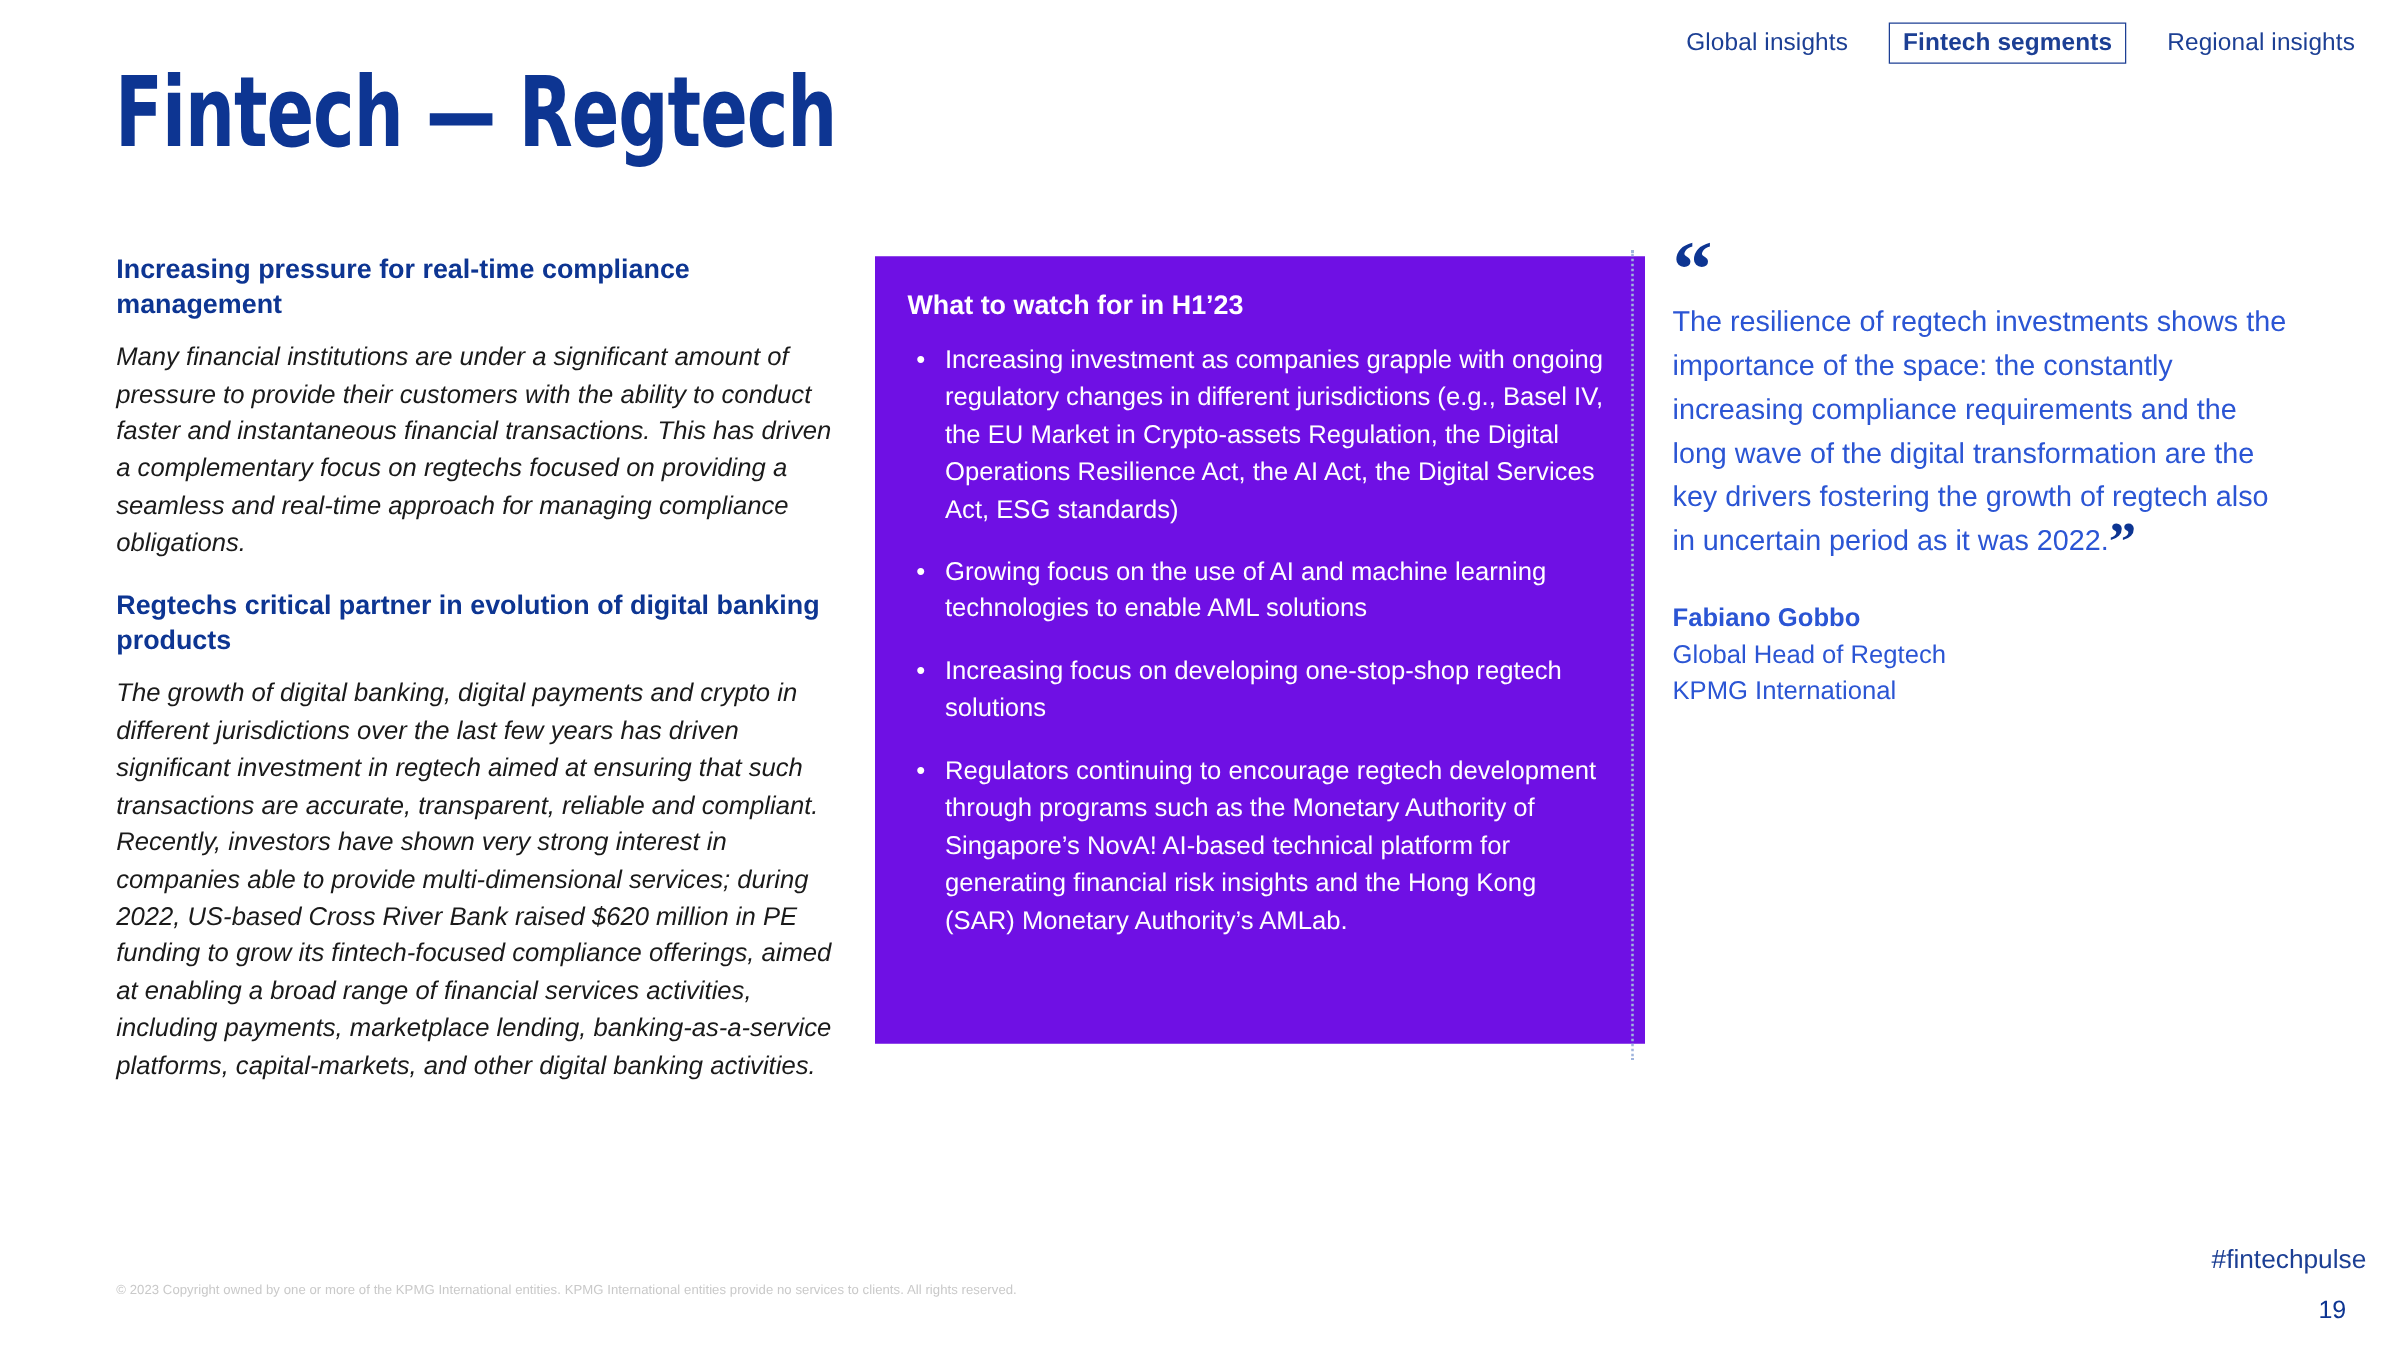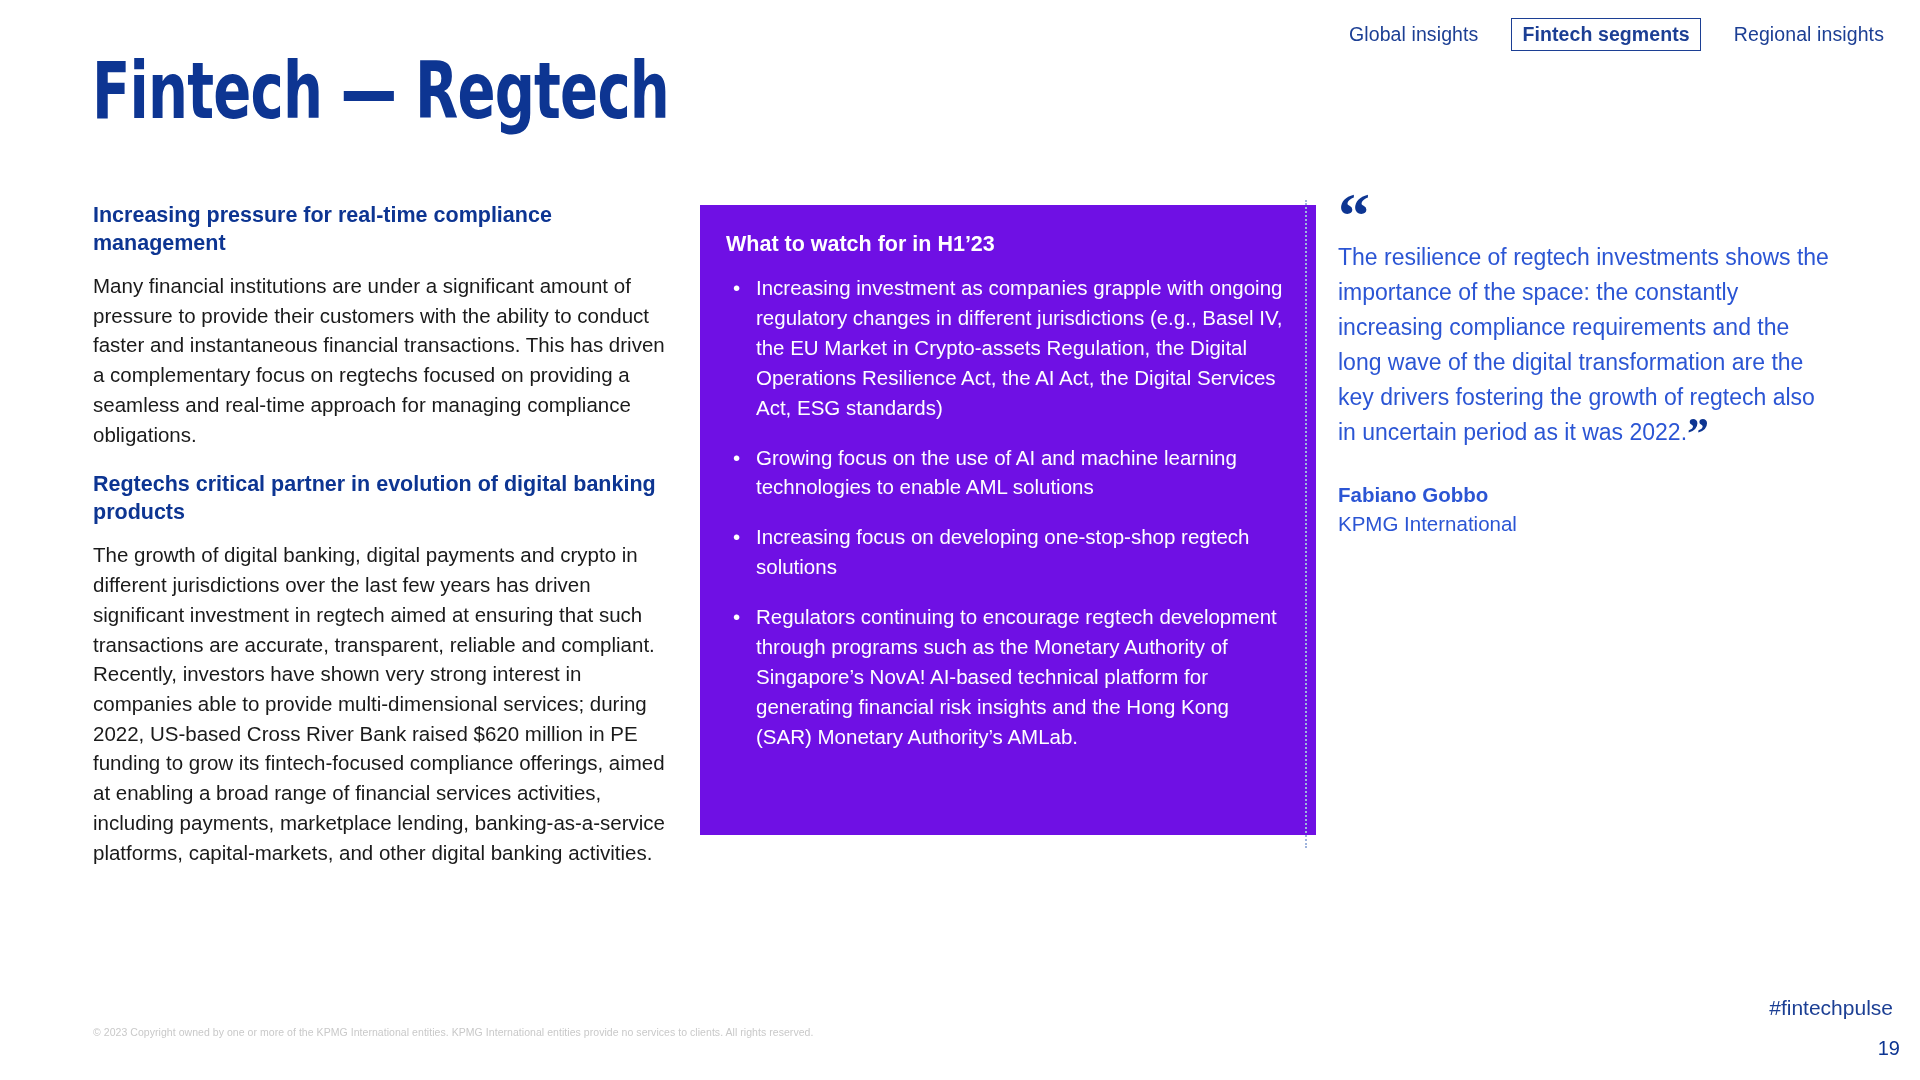--- a/index.html
+++ b/index.html
@@ -70,20 +70,21 @@
     color: #0d3592;
   }
   .col-left h2.second {
     margin-top: 22px;
   }
   .col-left p {
     margin: 0 0 4px 0;
     font-size: 20.5px;
     line-height: 1.45;
     color: #1a1a1a;
+    font-style: italic;
   }
 
   
   .purple-box {
     position: absolute;
     left: 700px;
     top: 205px;
     width: 616px;
     min-height: 630px;
     background: #6f10e4;
@@ -192,21 +193,21 @@
   .hashtag {
     position: absolute;
     right: 27px;
     bottom: 60px;
     font-size: 21px;
     color: #1c3f94;
     text-align: right;
   }
   .page-number {
     position: absolute;
-    right: 20px;
+    right: 43px;
     bottom: 20px;
     font-size: 20px;
     color: #0d3592;
     text-align: left;
   }
 </style>
 </head>
 <body>
 
 <div class="topnav">
@@ -246,19 +247,20 @@
   </ul>
 </div>
 
 <div class="divider"></div>
 
 <div class="col-quote">
   <span class="quote-open">“</span>
   <p class="quote-text"><span>The resilience of regtech investments shows the importance of the space: the constantly increasing compliance requirements and the long wave of the digital transformation are the key drivers fostering the growth of regtech also in uncertain period as it was 2022.</span><span class="quote-close">”</span></p>
   <div class="attribution">
     <div class="name">Fabiano Gobbo</div>
+    <div class="role">Global Head of Regtech</div>
     <div class="org">KPMG International</div>
   </div>
 </div>
 
 <div class="footer-copy">© 2023 Copyright owned by one or more of the KPMG International entities. KPMG International entities provide no services to clients. All rights reserved.</div>
 <div class="hashtag">#fintechpulse</div>
 <div class="page-number">19</div>
 
 </body></html>

